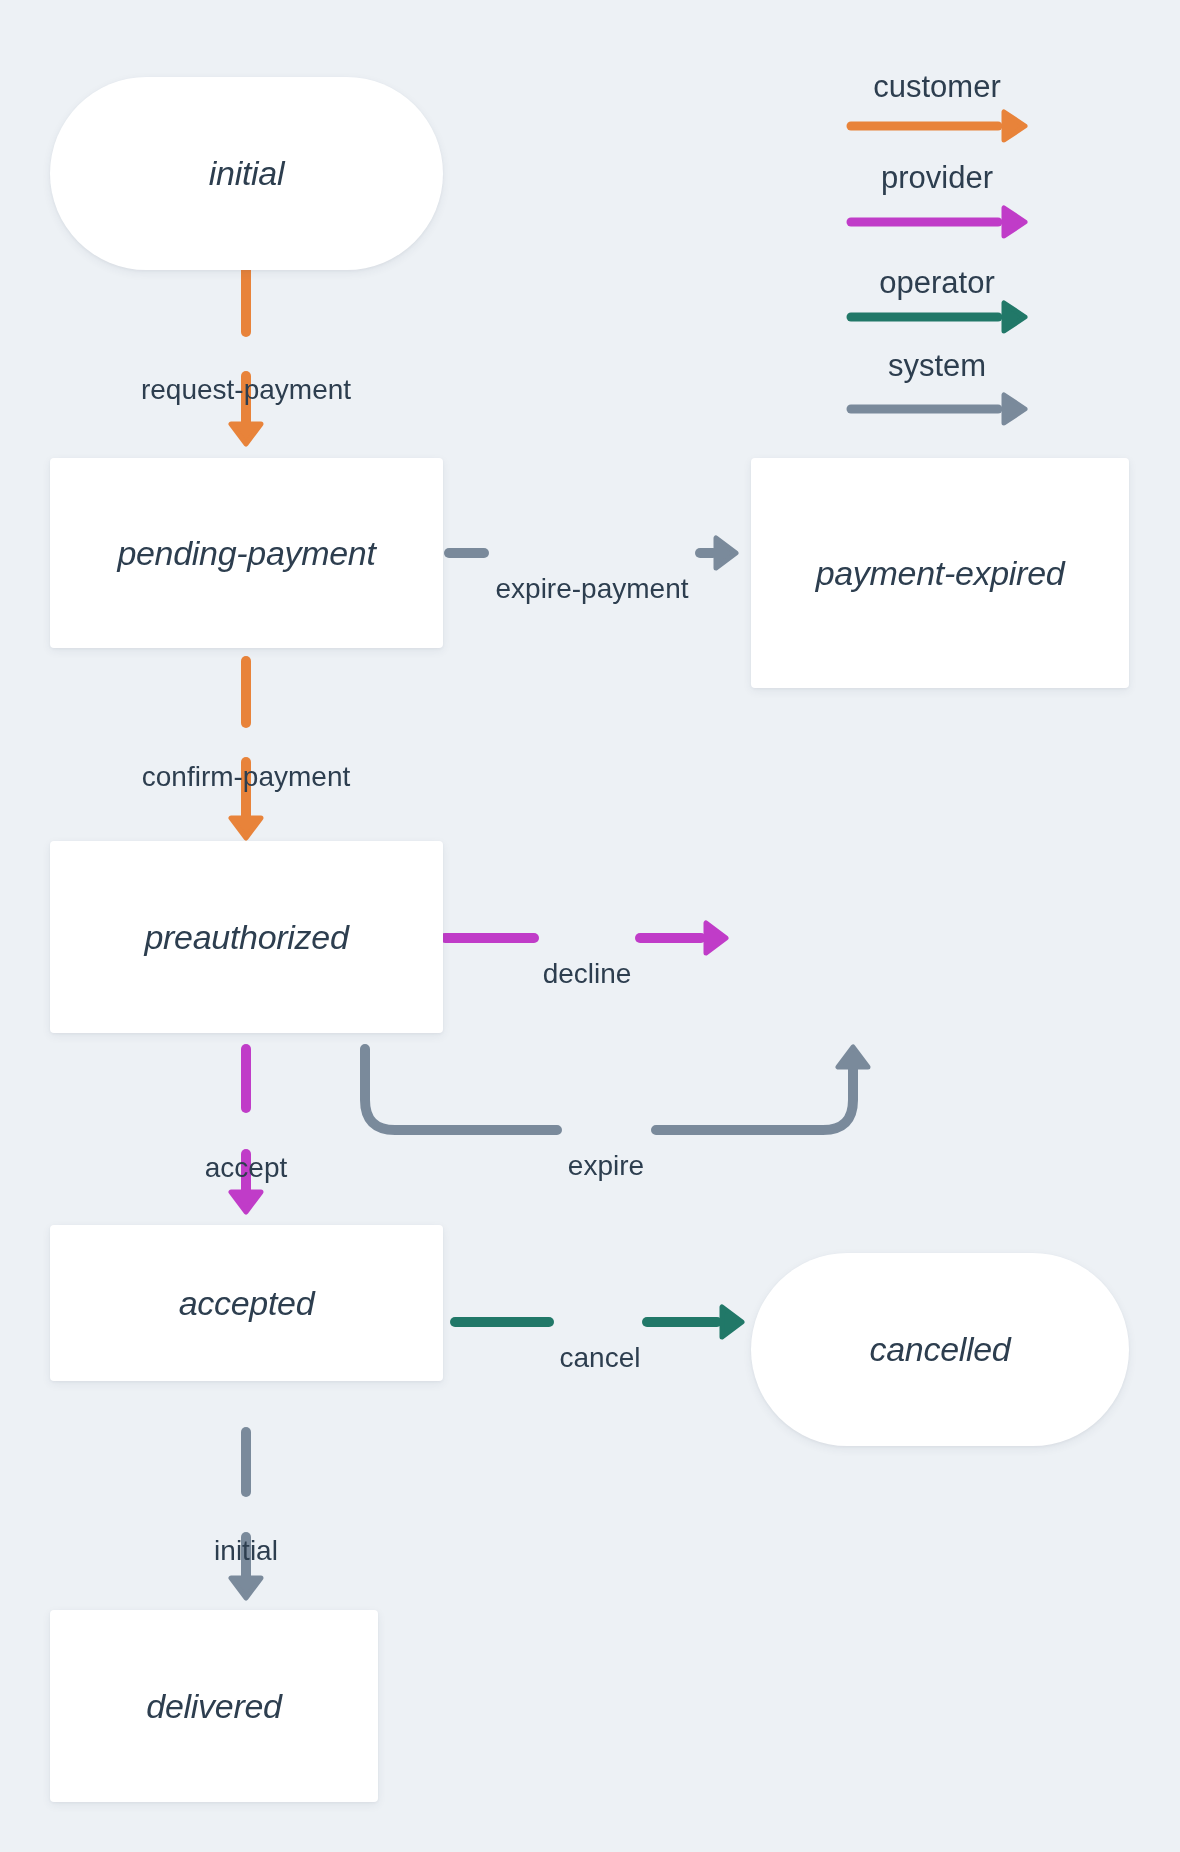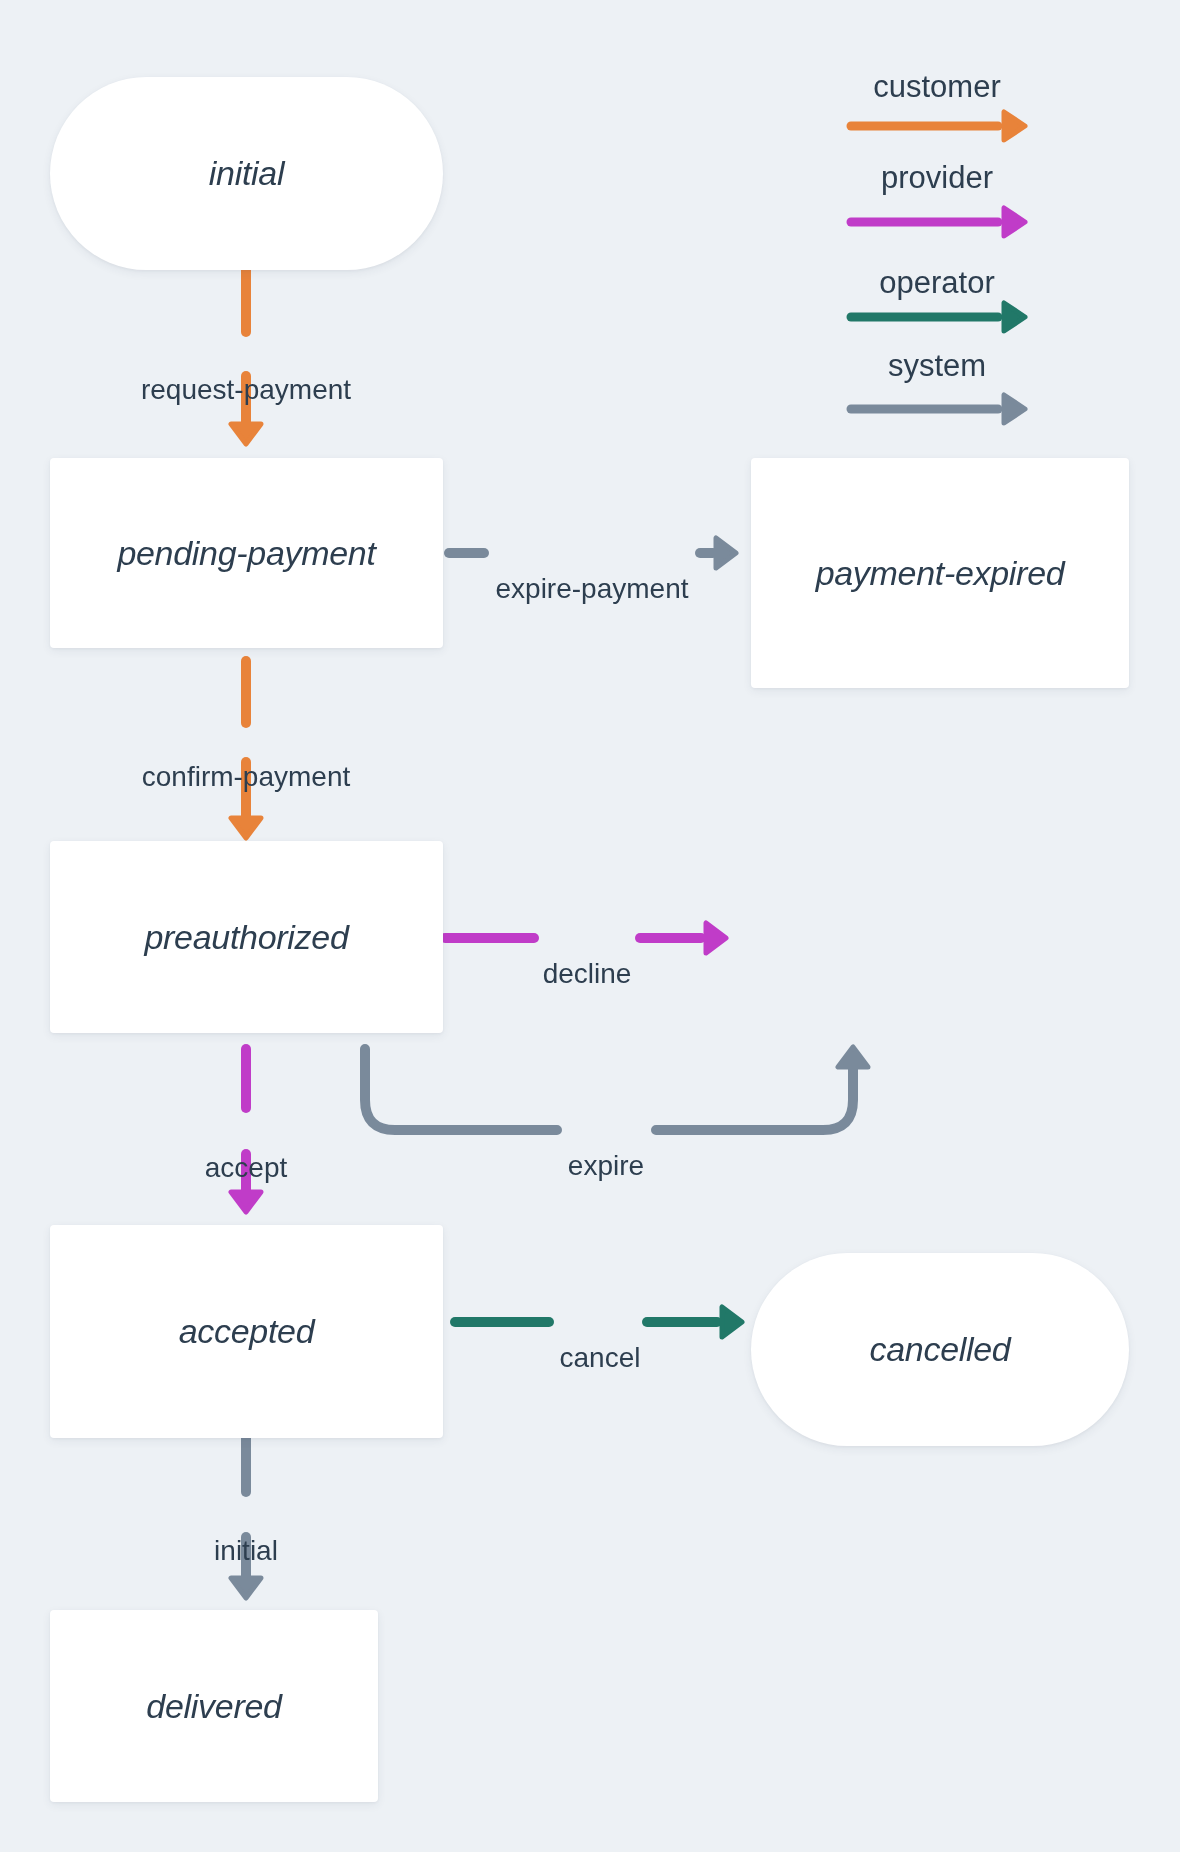--- a/index.html
+++ b/index.html
@@ -145,21 +145,21 @@
 
   <div class="node" style="left:751px;top:458px;width:378px;height:230px">
     <span class="state-label">payment-expired</span>
   </div>
 
   <div class="node" style="left:50px;top:841px;width:393px;height:192px">
     <span class="state-label">preauthorized</span>
   </div>
 
 
-  <div class="node" style="left:50px;top:1225px;width:393px;height:213px">
+  <div class="node" style="left:50px;top:1225px;width:393px;height:156px">
     <span class="state-label">accepted</span>
   </div>
 
   <div class="node stadium" style="left:751px;top:1225px;width:378px;height:193px">
     <span class="state-label">cancelled</span>
   </div>
 
   <div class="node" style="left:50px;top:1610px;width:328px;height:192px">
     <span class="state-label">delivered</span>
   </div>

